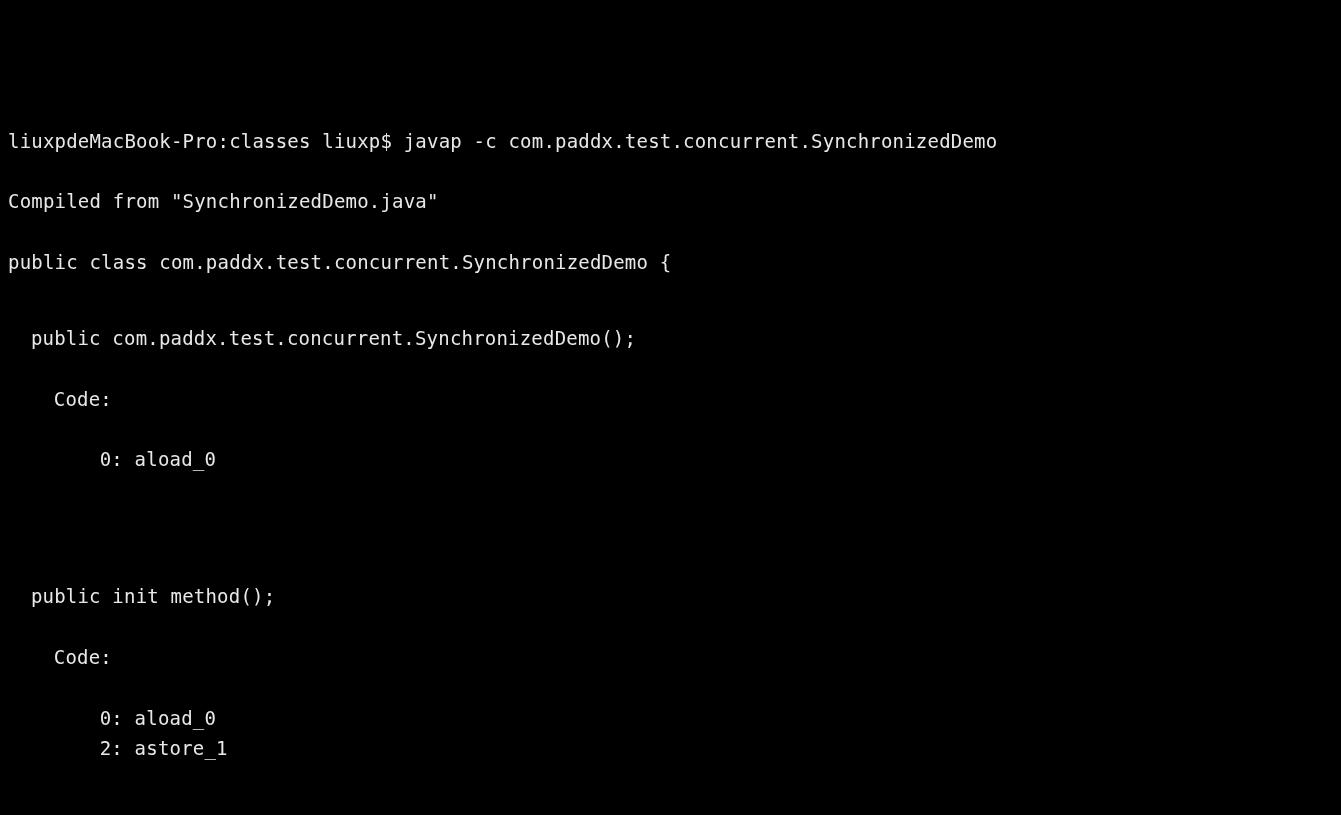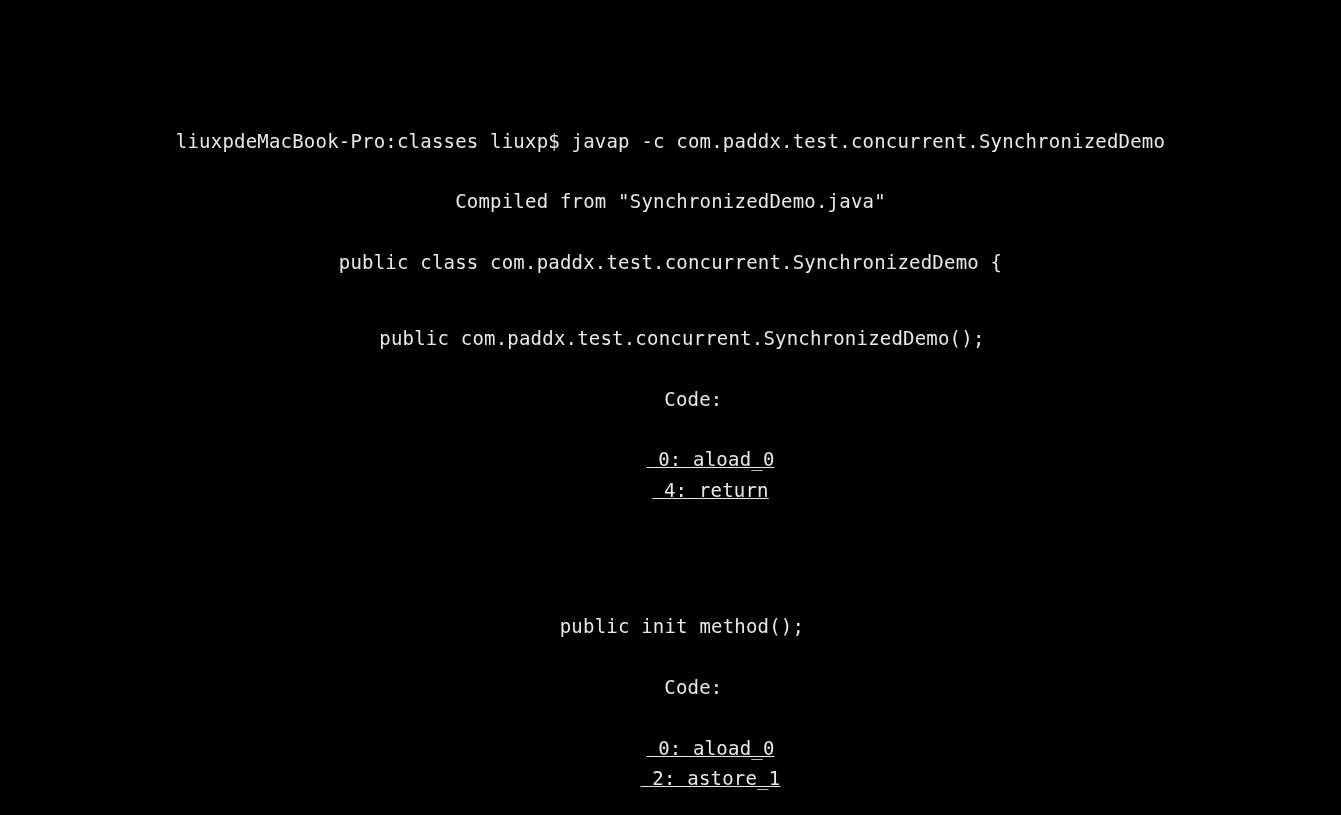--- a/index.html
+++ b/index.html
@@ -1,48 +1,47 @@
 <!DOCTYPE html>
 <html><head>
   <meta charset="utf-8">
   <style>
     * {
       margin: 0;
       padding: 0;
       box-sizing: border-box;
-      text-align: center;
     }
     body {
       background-color: #000000;
       color: #e8e8e8;
       font-family: 'Menlo', 'Monaco', 'Consolas', monospace;
       font-size: 19px;
       line-height: 1.6;
       padding: 4px 8px;
       white-space: pre;
       letter-spacing: 0.2px;
     }
     .terminal-line {
       display: block;
       min-height: 1.6em;
     }
     .indent-1 { padding-left: 2ch; margin-top: 15px; }
     .indent-2 { padding-left: 4ch; }
-    .indent-offset { padding-left: 7ch; text-decoration: underline; }
+    .indent-offset { padding-left: 7ch; }
   </style>
 </head>
 <body>
 
 
 
 <div class="terminal-line"><span>liuxpdeMacBook-Pro:classes liuxp$ </span><span>javap -c com.paddx.test.concurrent.SynchronizedDemo</span></div>
 <div class="terminal-line">Compiled from "SynchronizedDemo.java"</div>
 <div class="terminal-line">public class com.paddx.test.concurrent.SynchronizedDemo {</div>
 <div class="terminal-line indent-1">public com.paddx.test.concurrent.SynchronizedDemo();</div>
 <div class="terminal-line indent-2">Code:</div>
-<div id="constructor-instructions"><div class="terminal-line indent-offset"><span> 0: aload_0</span></div><div class="terminal-line indent-offset"><span> 4: return</span></div></div>
+<div id="constructor-instructions"><div class="terminal-line indent-offset"><span> 0: aload_0</span></div></div>
 <div class="terminal-line">&nbsp;</div>
 <div class="terminal-line indent-1">public init method();</div>
 <div class="terminal-line indent-2">Code:</div>
 <div id="method-instructions"><div class="terminal-line indent-offset"><span> 0: aload_0</span></div><div class="terminal-line indent-offset"><span> 2: astore_1</span></div></div>
 
 
 
 
 </body></html>

